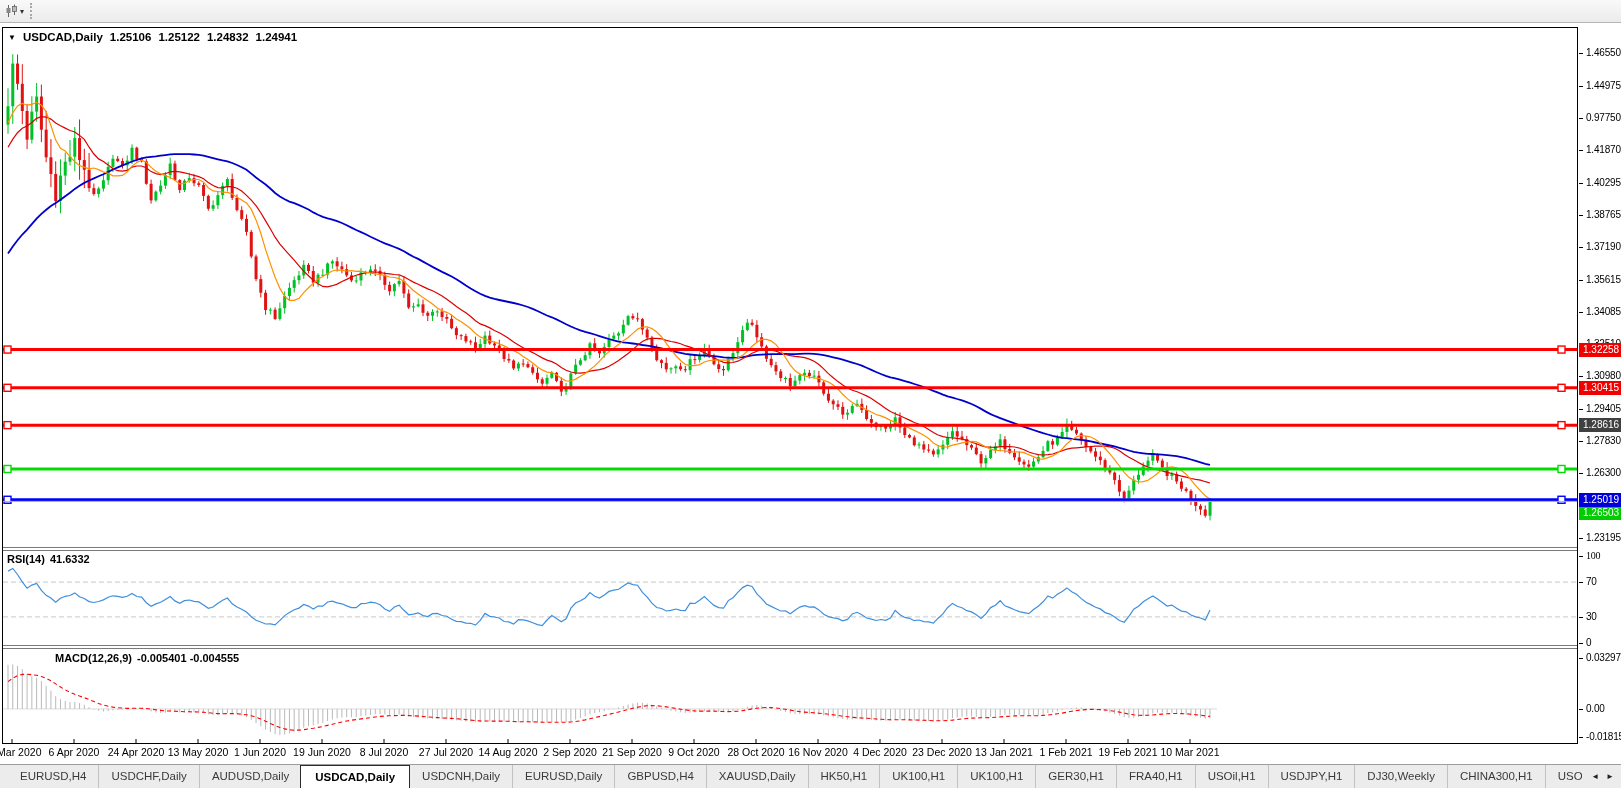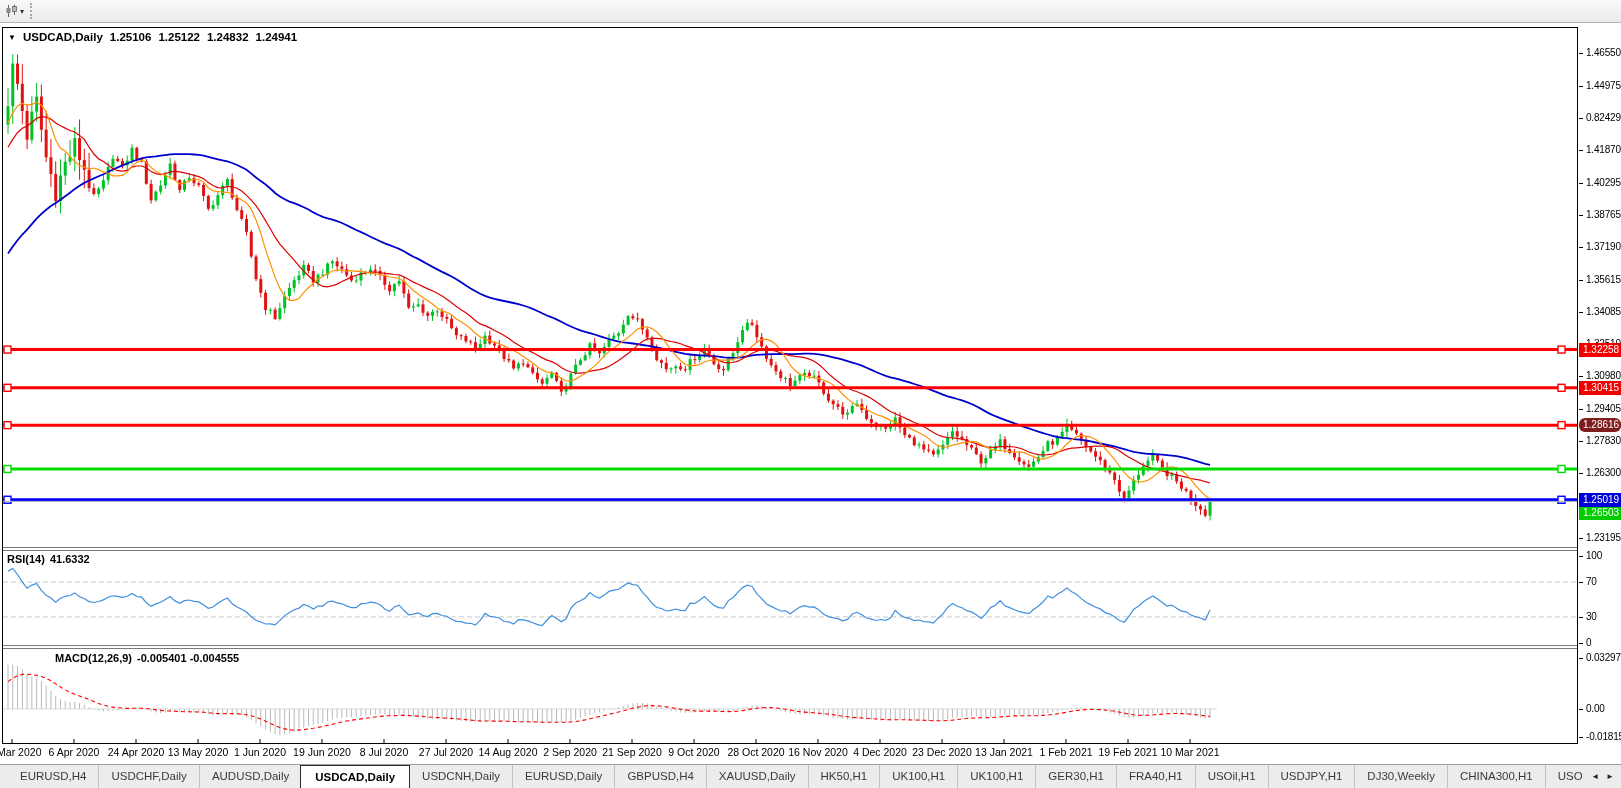--- a/index.html
+++ b/index.html
@@ -883,21 +883,21 @@
 <div id="macd-label" class="pane-label">
   <span>MACD(12,26,9)</span><span class="val">-0.005401 -0.004555</span>
 </div>
 
 <div id="scale">
     <div class="tickdash" style="top: 26px;"></div>
     <div class="ptick" style="top: 20px;">1.46550</div>
     <div class="tickdash" style="top: 58.6812px;"></div>
     <div class="ptick" style="top: 52.6812px;">1.44975</div>
     <div class="tickdash" style="top: 91.3625px;"></div>
-    <div class="ptick" style="top: 85.3625px;">0.82429</div>
+    <div class="ptick" style="top: 85.3625px;">0.97750</div>
     <div class="tickdash" style="top: 123.11px;"></div>
     <div class="ptick" style="top: 117.11px;">1.41870</div>
     <div class="tickdash" style="top: 155.791px;"></div>
     <div class="ptick" style="top: 149.791px;">1.40295</div>
     <div class="tickdash" style="top: 187.539px;"></div>
     <div class="ptick" style="top: 181.539px;">1.38765</div>
     <div class="tickdash" style="top: 220.22px;"></div>
     <div class="ptick" style="top: 214.22px;">1.37190</div>
     <div class="tickdash" style="top: 252.901px;"></div>
     <div class="ptick" style="top: 246.901px;">1.35615</div>
@@ -911,36 +911,36 @@
     <div class="ptick" style="top: 375.759px;">1.29405</div>
     <div class="tickdash" style="top: 414.44px;"></div>
     <div class="ptick" style="top: 408.44px;">1.27830</div>
     <div class="tickdash" style="top: 446.188px;"></div>
     <div class="ptick" style="top: 440.188px;">1.26300</div>
     <div class="tickdash" style="top: 478.869px;"></div>
     <div class="ptick" style="top: 472.869px;">1.24725</div>
     <div class="tickdash" style="top: 510.616px;"></div>
     <div class="ptick" style="top: 504.616px;">1.23195</div>
     <div class="tickdash" style="top: 529px;"></div>
-    <div class="ptick" style="top: 523px;">100</div>
+    <div class="ptick" style="top: 523px; font-family: Liberation Serif, serif;">100</div>
     <div class="tickdash" style="top: 555.1px;"></div>
     <div class="ptick" style="top: 549.1px;">70</div>
     <div class="tickdash" style="top: 589.9px;"></div>
     <div class="ptick" style="top: 583.9px;">30</div>
     <div class="tickdash" style="top: 616px;"></div>
     <div class="ptick" style="top: 610px;">0</div>
     <div class="tickdash" style="top: 631px;"></div>
     <div class="ptick" style="top: 625px;">0.032972</div>
     <div class="tickdash" style="top: 681.948px;"></div>
     <div class="ptick" style="top: 675.948px;">0.00</div>
     <div class="tickdash" style="top: 710px;"></div>
     <div class="ptick" style="top: 704px;">-0.018154</div>
     <div class="flag" style="top: 315.559px; background: rgb(242, 0, 0);">1.32258</div>
     <div class="flag" style="top: 353.801px; background: rgb(242, 0, 0);">1.30415</div>
-    <div class="flag" style="top: 391.13px; background: #7f1d1d; border-radius: 6px;">1.28616</div>
+    <div class="flag" style="top: 391.13px; background: #404040;">1.28616</div>
     <div class="flag" style="top: 434.975px; background: rgb(0, 204, 0); margin-top: 44px;">1.26503</div>
     <div class="flag" style="top: 465.768px; background: rgb(0, 0, 217);">1.25019</div>
   </div>
 <div id="dates">
     <div class="dlabel" style="left: 10px;">18 Mar 2020</div>
     <div class="dlabel" style="left: 72px;">6 Apr 2020</div>
     <div class="dlabel" style="left: 134px;">24 Apr 2020</div>
     <div class="dlabel" style="left: 196px;">13 May 2020</div>
     <div class="dlabel" style="left: 258px;">1 Jun 2020</div>
     <div class="dlabel" style="left: 320px;">19 Jun 2020</div>

